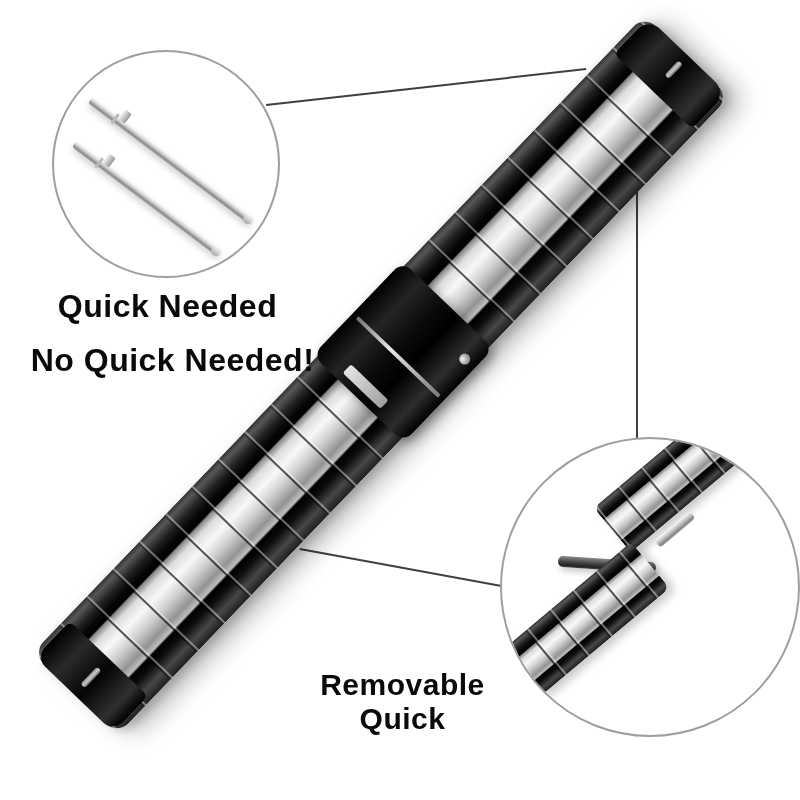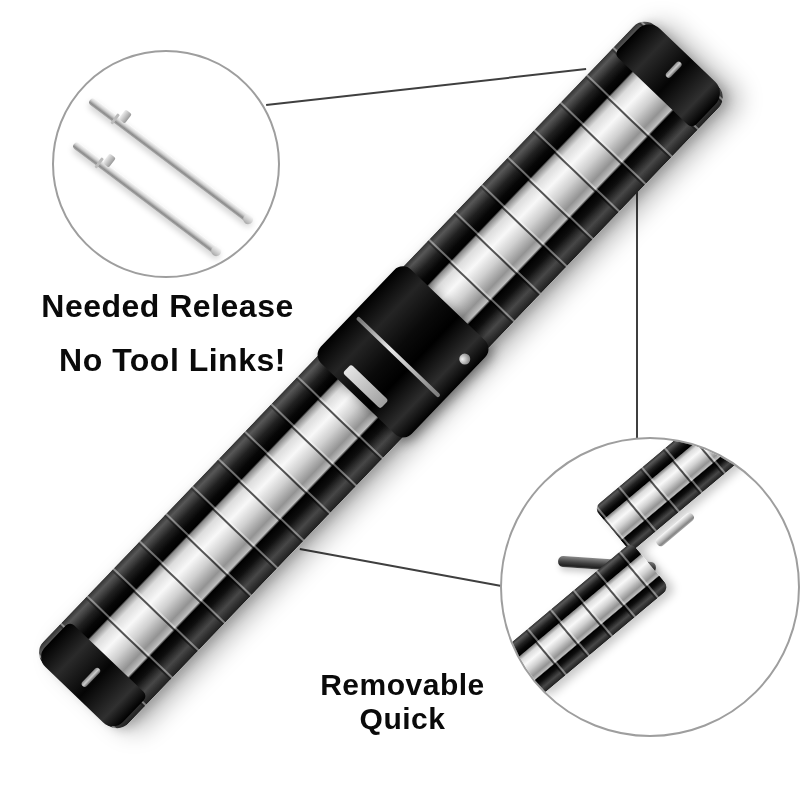--- a/index.html
+++ b/index.html
@@ -114,17 +114,17 @@
     </div>
   </div>
 
   <div class="callout callout-links">
     <div class="mini-band band-surface mini-a"></div>
     <div class="silver-pin"></div>
     <div class="removal-rod"></div>
     <div class="mini-band band-surface mini-b"></div>
   </div>
 
-  <div class="caption cap-qr-1">Needed Release</div>
-  <div class="caption cap-qr-2">No Tool Links!</div>
+  <div class="caption cap-qr-1">Quick Needed</div>
+  <div class="caption cap-qr-2">No Quick Needed!</div>
   <div class="caption cap-removable">Removable Quick</div>
 
 </div>
 
 </body></html>

